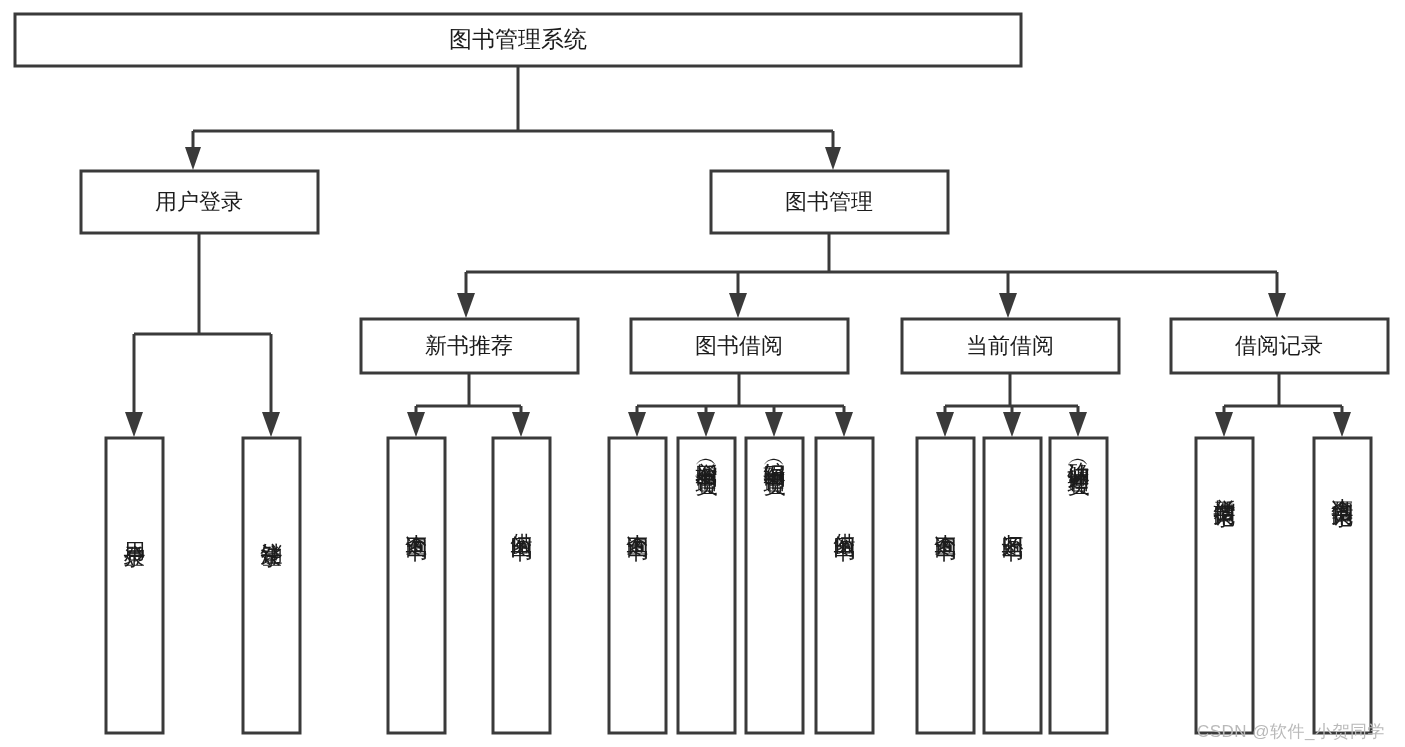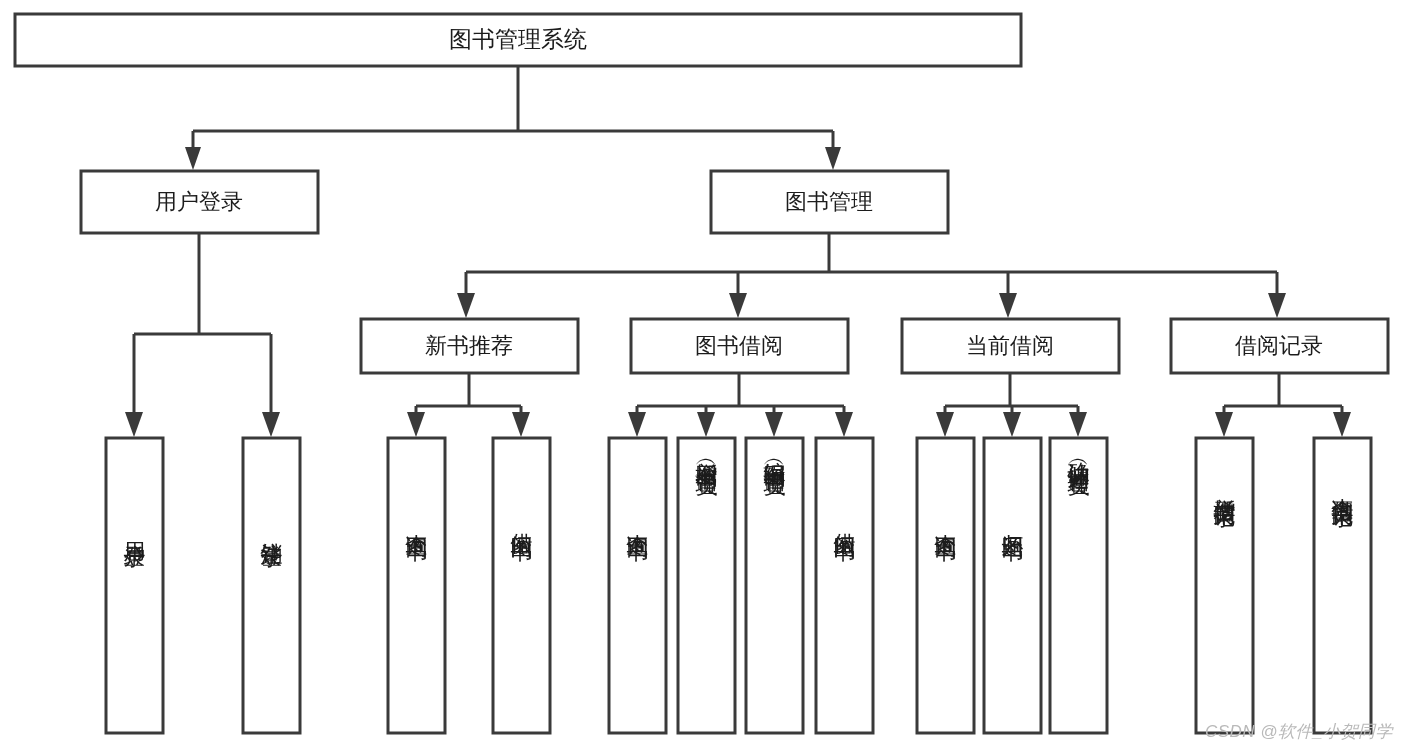--- a/index.html
+++ b/index.html
@@ -72,28 +72,27 @@
     text-orientation: upright;
     font-family: "Liberation Sans", "DejaVu Sans", sans-serif;
     font-size: 22px;
     line-height: 1;
     letter-spacing: 2px;
     color: #1c1c1c;
     white-space: nowrap;
   }
   .watermark {
     position: absolute;
-    right: 12px;
+    right: 20px;
     bottom: 4px;
     font-family: "Liberation Sans", "DejaVu Sans", sans-serif;
     font-size: 17px;
     color: #b9b9b9;
     letter-spacing: 0.5px;
     white-space: nowrap;
-    font-style: italic;
   }
 </style>
 </head>
 <body>
 
 <div id="diagram-root">
 
   <svg class="flow" viewBox="0 0 1405 747" xmlns="http://www.w3.org/2000/svg">
     <defs></defs>
 

